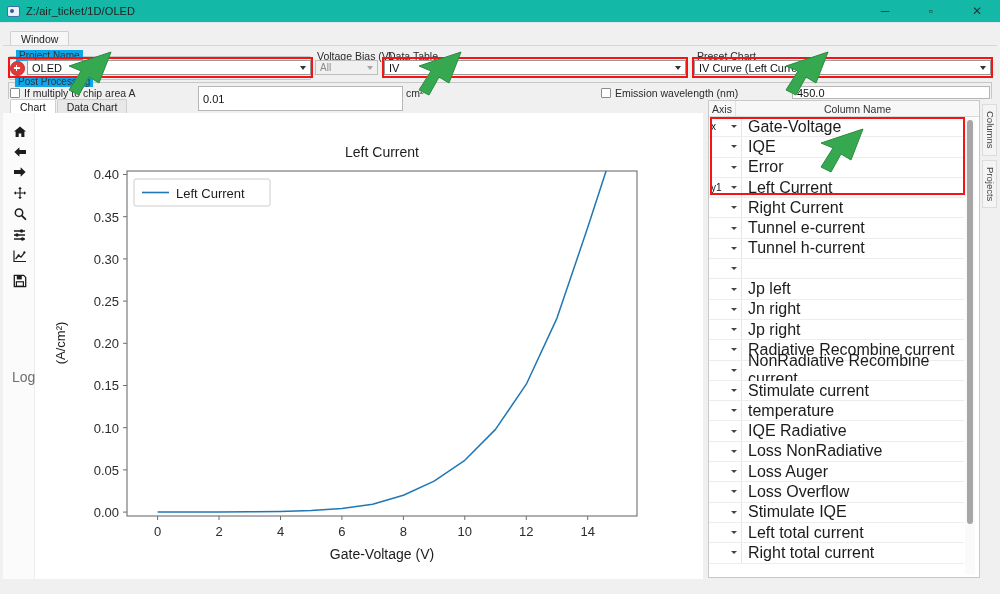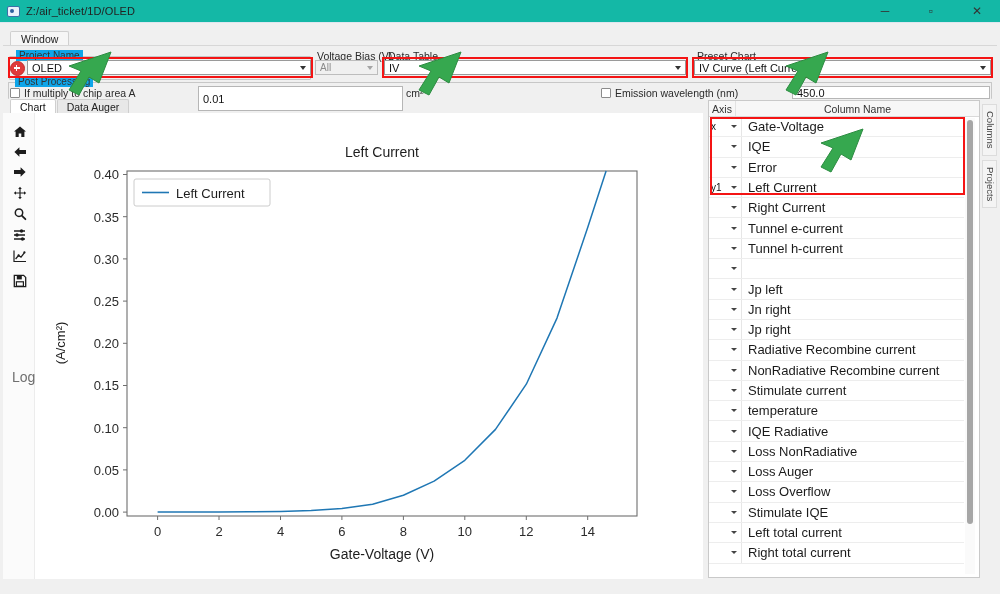--- a/index.html
+++ b/index.html
@@ -75,21 +75,21 @@
     border:1px solid #c9c9c9;box-sizing:border-box;}
   .colhdr{position:absolute;left:709px;top:101px;width:270px;height:16px;background:#f7f7f7;
     border-bottom:1px solid #d9d9d9;box-sizing:border-box;display:flex;font-size:10.5px;color:#333;}
   .colhdr .hA{width:26px;text-align:center;line-height:16px;border-right:1px solid #e2e2e2;}
   .colhdr .hC{flex:1;text-align:center;line-height:16px;}
   .rowsclip{position:absolute;left:709px;top:117px;width:255px;height:458px;overflow:hidden;}
   .crow{position:relative;height:19.3px;display:flex;align-items:center;border-bottom:1px solid #ededed;background:#fff;}
   .crow .axis{width:18px;font-size:10px;color:#111;padding-left:2px;box-sizing:border-box;}
   .crow .dd{width:14px;display:flex;align-items:center;justify-content:center;border-right:1px solid #e6e6e6;height:100%;}
   .crow .dd i{width:0;height:0;border-left:3px solid transparent;border-right:3px solid transparent;border-top:3.5px solid #444;display:block;}
-  .crow .nm{flex:1;padding-left:6px;font-size:13px;color:#1b1b1b;}
+  .crow .nm{flex:1;padding-left:6px;font-size:16px;color:#1b1b1b;}
   .scrollbar{position:absolute;left:965px;top:118px;width:10px;height:456px;background:#fafafa;}
   .thumb{position:absolute;left:2px;top:2px;width:6px;height:404px;background:#a6a6a6;border-radius:3px;}
 
   .vtabs{position:absolute;left:982px;top:104px;width:16px;}
   .vtab{width:15px;padding:6px 0;background:#f4f4f4;border:1px solid #dcdcdc;margin-bottom:4px;
     writing-mode:vertical-rl;text-orientation:mixed;font-size:9.5px;color:#444;text-align:center;box-sizing:border-box;}
 
   
   .hl{position:absolute;border:2.5px solid #f41414;box-sizing:border-box;pointer-events:none;}
   .arrow{position:absolute;pointer-events:none;}
@@ -153,21 +153,21 @@
   <span class="lbl" style="left:406px;top:87px;">cm²</span>
 
   <span class="cbx" style="left:601px;top:88px;"></span>
   <span class="lbl" style="left:615px;top:87px;">Emission wavelength (nm)</span>
   <div class="field" style="left:792px;top:86px;width:198px;height:13px;border-color:#b6b6b6;">
     <span>450.0</span>
   </div>
 
   <div class="ctabs">
     <div class="ctab active">Chart</div>
-    <div class="ctab">Data Auger</div>
+    <div class="ctab">Data Chart</div>
   </div>
 
   <div class="chartpanel"></div>
 
   <div class="mpltoolbar">
     <div class="mplbtn" style="top:9px;">
       <svg width="14" height="14" viewBox="0 0 14 14">
           <path d="M7 1.4 1 6.6h1.6V12h3.1V8.6h2.6V12h3.1V6.6H13z" fill="#1d1d1d"></path>
         </svg>
     </div>

